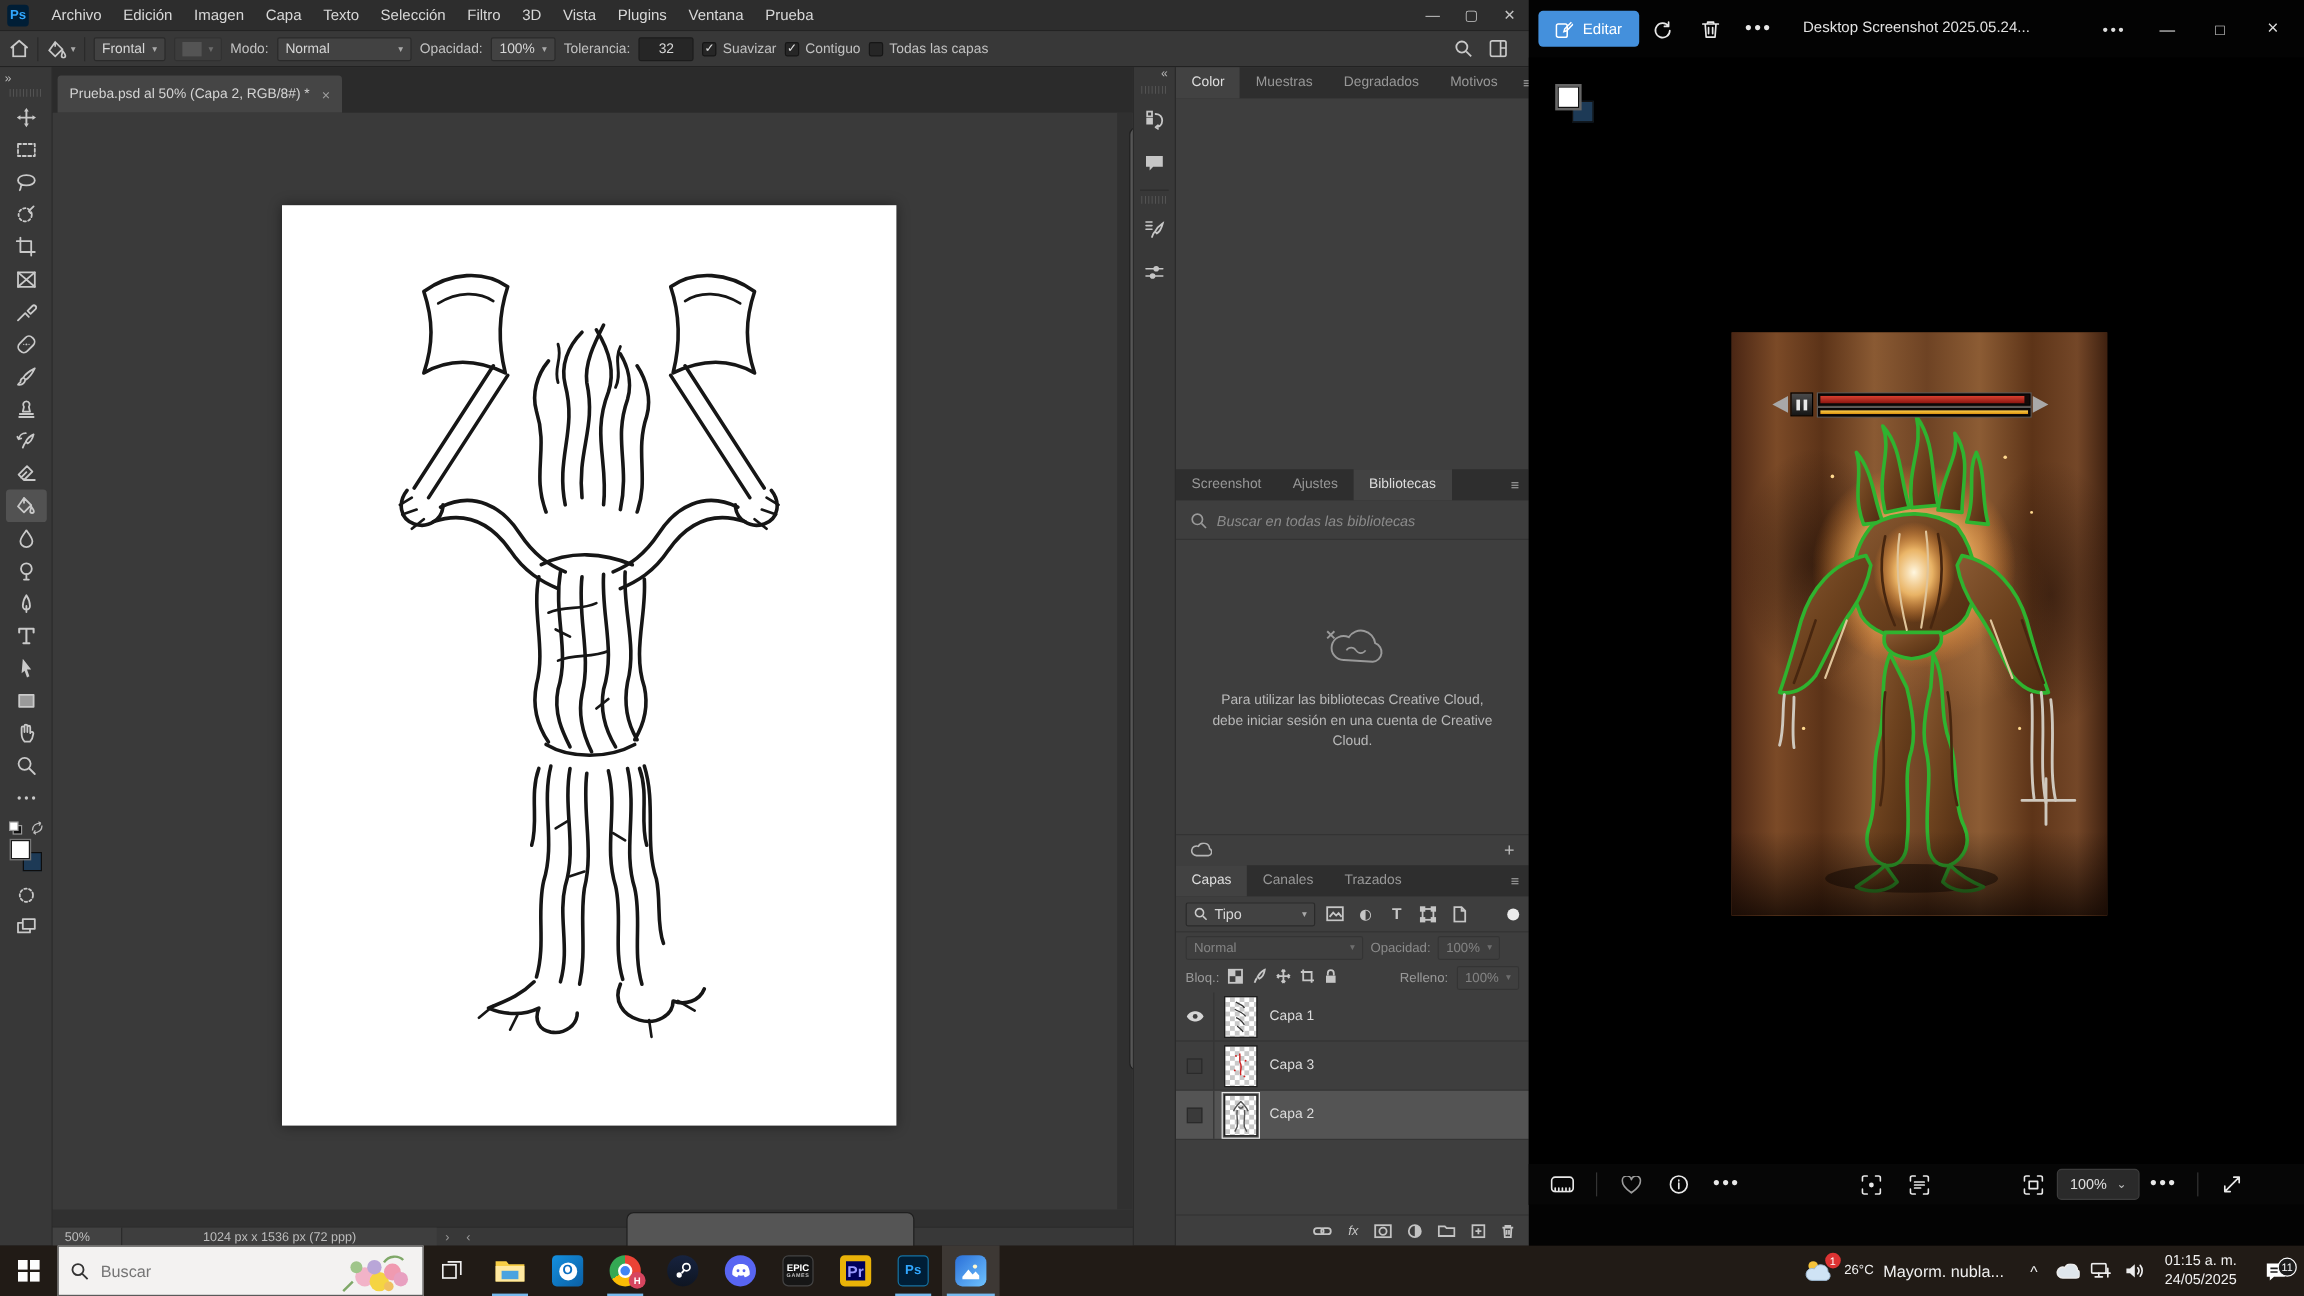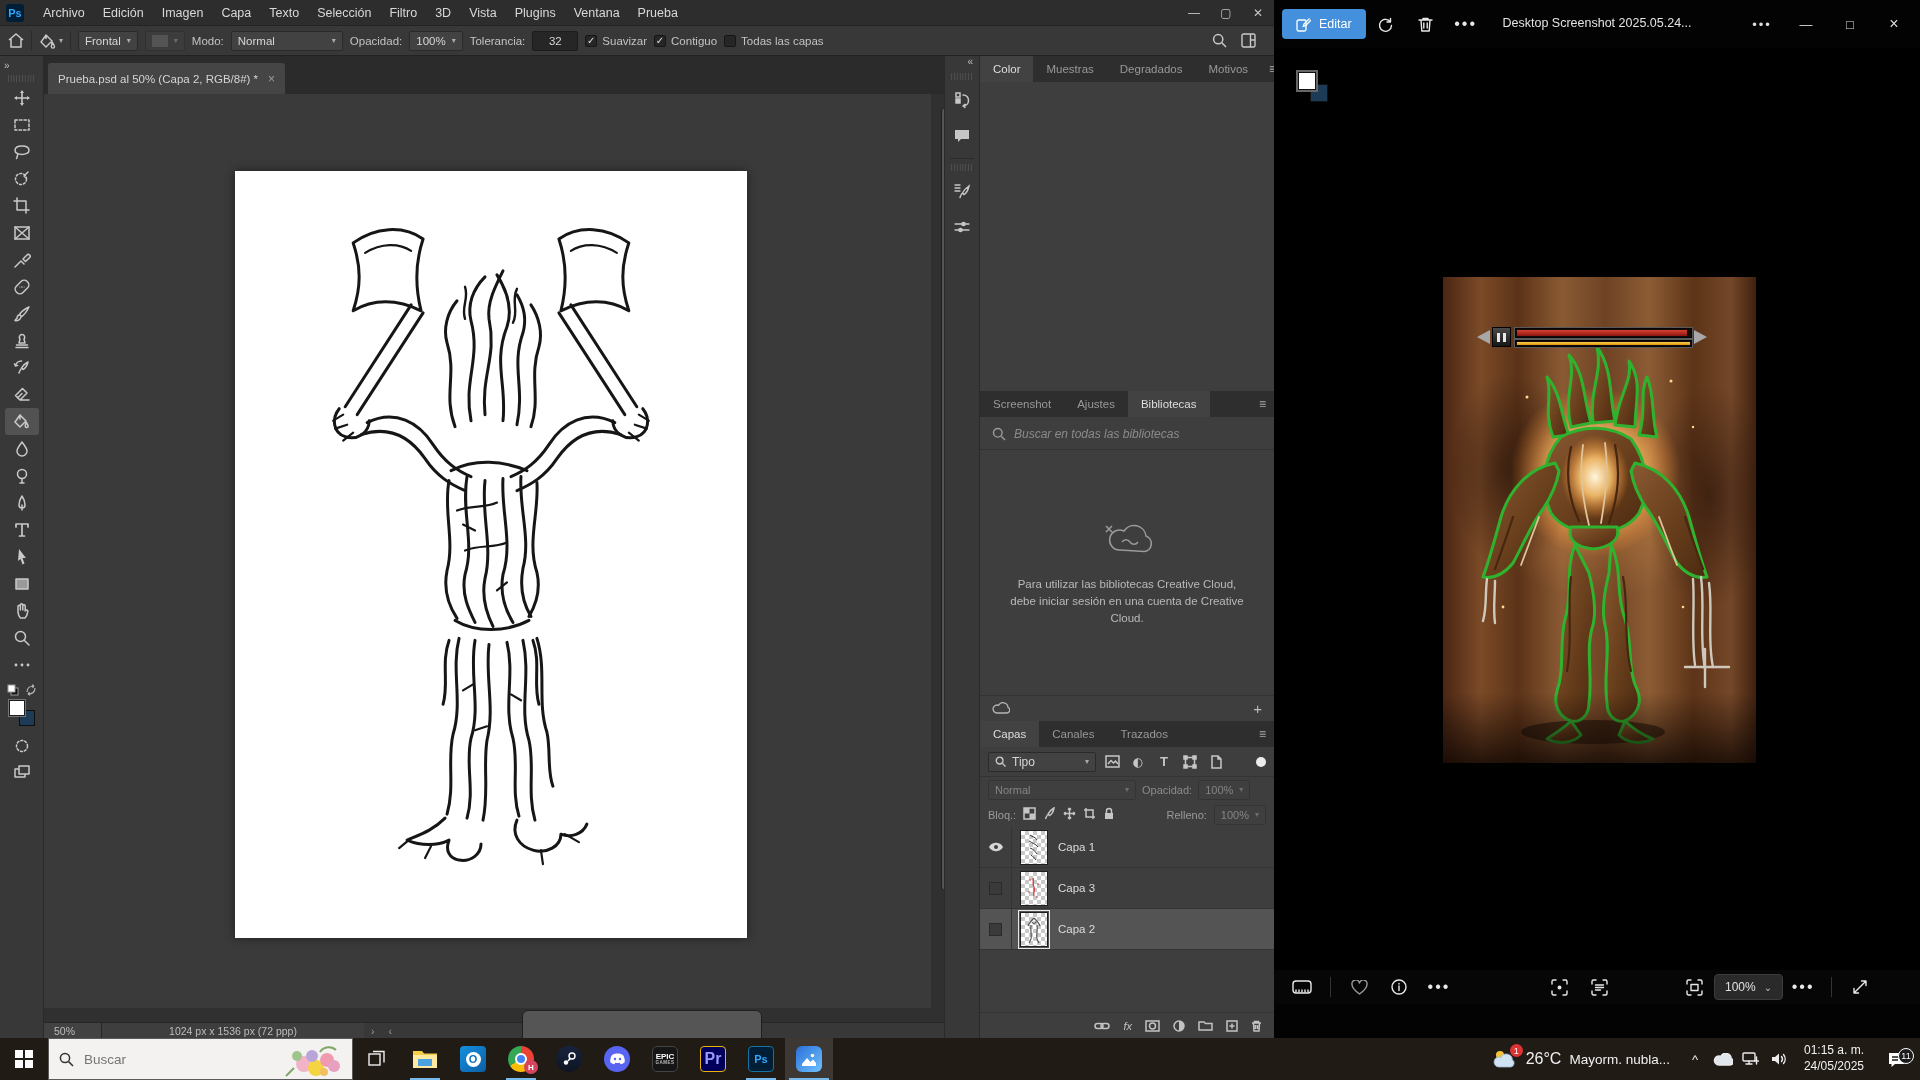--- a/index.html
+++ b/index.html
@@ -145,21 +145,21 @@
   .winlogo i{background:#fdfdfd;display:block}
   .tb-search{width:305px;background:#f3f2f1;border:1px solid #5a5a5a;display:flex;align-items:center;gap:10px;padding:0 10px;position:relative}
   .tb-search input{border:none;outline:none;background:transparent;font-size:13.5px;color:#737373;width:160px}
   .flowers{position:absolute;right:6px;top:3px;width:64px;height:36px}
   .tb-btn{width:48px;display:flex;align-items:center;justify-content:center;position:relative}
   .tb-btn .under{position:absolute;left:9px;right:9px;bottom:0;height:2.5px;background:#76b9ed}
   .tb-btn.active{background:rgba(255,255,255,.13)}
   .appico{width:26px;height:26px;border-radius:4px;display:flex;align-items:center;justify-content:center;font-weight:bold;position:relative}
   .tb-right{margin-left:auto;display:flex;align-items:center;gap:2px;padding-right:4px;color:#f0f0f0}
   .weather{display:flex;align-items:center;gap:8px;padding:0 10px;position:relative}
-  .wtemp{font-size:16px}
+  .wtemp{font-size:11px}
   .wcond{font-size:13.5px}
   .tray-ico{width:26px;display:flex;align-items:center;justify-content:center}
   .tray-ico svg{stroke:#ececec;fill:none;stroke-width:1.4;stroke-linecap:round}
   .clock{text-align:right;font-size:12px;line-height:1.3;padding:0 10px}
   .notif{position:relative;width:40px;display:flex;align-items:center;justify-content:center}
   .badge{position:absolute;background:#d33;color:#fff;border-radius:50%;font-size:9px;display:flex;align-items:center;justify-content:center}
   .nbadge{right:2px;bottom:4px;width:16px;height:16px;background:#1c1c1c;border:1.5px solid #fff;font-size:9px}
 </style>
 </head>
 <body>
@@ -944,21 +944,21 @@
           </svg>
         </div>
     </div>
     <div class="tb-btn">
       <div class="appico" style="background:#161616;border:1px solid #444;border-radius:5px;flex-direction:column;line-height:1">
         <span style="color:#fff;font-size:8px;font-weight:bold">EPIC</span>
         <span style="color:#bbb;font-size:4.5px;letter-spacing:.5px">GAMES</span>
       </div>
     </div>
     <div class="tb-btn">
-      <div class="appico" style="background:#00005b;border:1px solid #eab308;color:#9999ff;font-size:16px">Pr</div>
+      <div class="appico" style="background:#00005b;border:5px solid #eab308;color:#9999ff;font-size:13px">Pr</div>
     </div>
     <div class="tb-btn">
       <div class="appico" style="background:#001e36;border:1px solid #1473a4;color:#31a8ff;font-size:11px">Ps</div>
       <div class="under"></div>
     </div>
     <div class="tb-btn active">
       <div class="appico" style="background:linear-gradient(135deg,#2a6fd8,#6fc3ff);border-radius:6px">
           <svg width="16" height="16" viewBox="0 0 16 16">
             <circle cx="11.5" cy="4.5" r="1.8" fill="#fff8d0"></circle>
             <path d="M1 13 L6 7 L9.5 11 L12 8.5 L15 12 V15 H1 Z" fill="#fff"></path>

